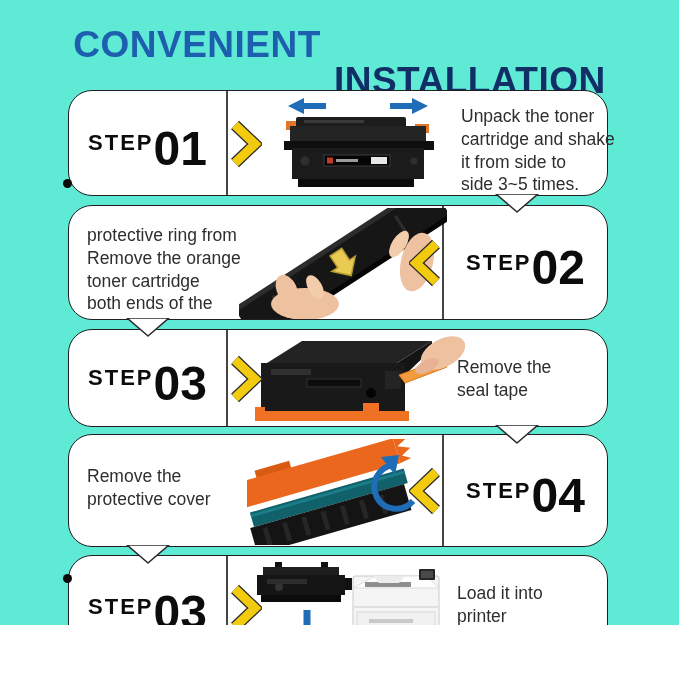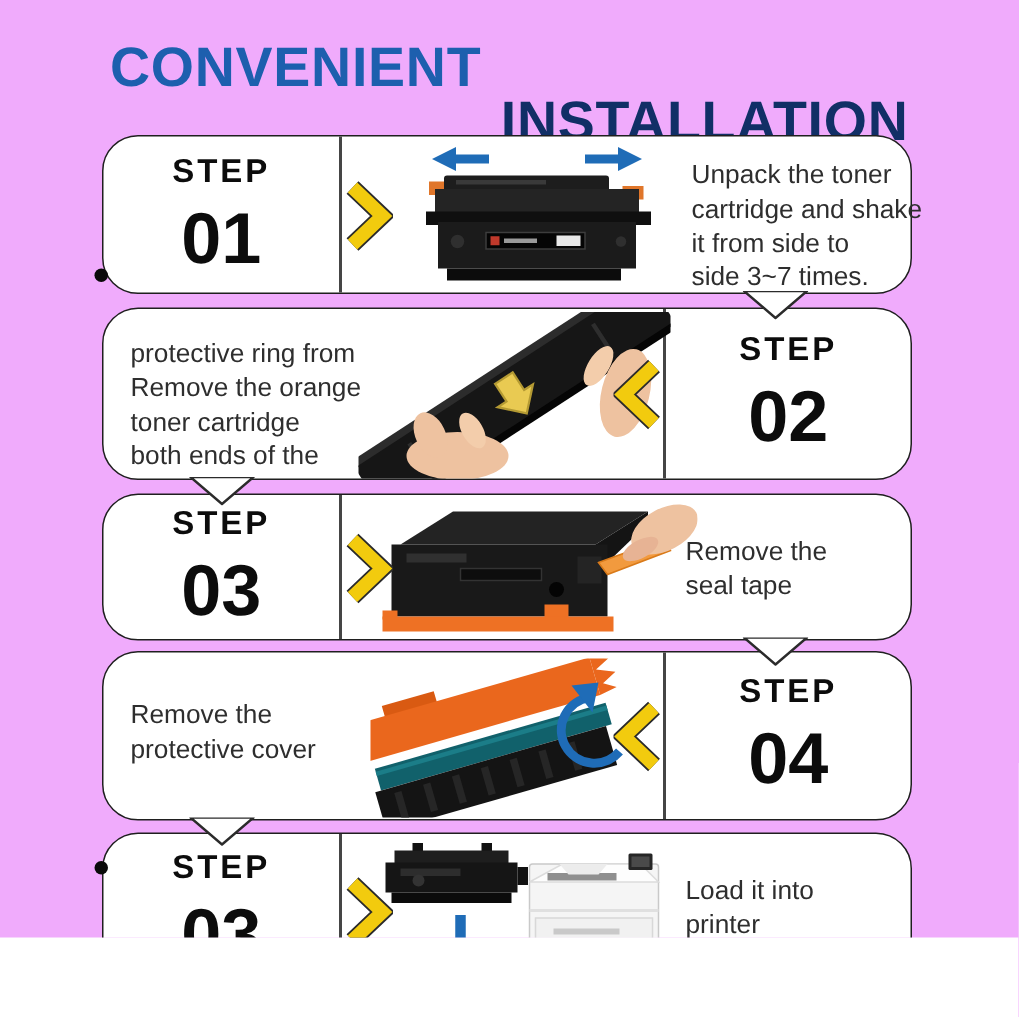--- a/index.html
+++ b/index.html
@@ -1,29 +1,29 @@
 <!DOCTYPE html>
 <html><head>
 <meta charset="utf-8">
 <style>
   html,body{margin:0;padding:0;}
   body{font-family:"Liberation Sans", sans-serif;}
-  .stage{position:relative;width:679px;height:625px;background:#f0abfc;overflow:hidden;}
+  .stage{position:relative;width:679px;height:625px;background:#5eead4;overflow:hidden;}
 
   .page-title{position:absolute;top:24px;left:0;width:679px;margin:0;
     text-align:center;font-size:37px;font-weight:700;letter-spacing:.5px;
     display:flex;justify-content:center;gap:13px;}
   .tw1{color:#1d5fae;}
   .tw2{color:#112f66;margin-top:36px;}
 
   .box{position:absolute;left:68px;width:540px;background:#fff;
     border:1.6px solid #1f1f1f;border-radius:24px;box-sizing:border-box;z-index:1;}
   .divider{position:absolute;top:0;bottom:0;width:1.6px;background:#454545;z-index:2;}
 
-  .step-cell{position:absolute;top:0;bottom:0;display:flex;flex-direction:column;
+  .step-cell{position:absolute;top:0;bottom:0;display:flex;flex-direction:row;
     align-items:center;justify-content:center;}
   .step-label{font-size:22px;font-weight:700;letter-spacing:2px;color:#0c0c0c;line-height:1;}
   .step-num{font-size:48px;font-weight:700;color:#0c0c0c;line-height:1;margin-top:11px;}
 
   .desc{position:absolute;font-size:17.5px;color:#2e2e2e;line-height:1.3;z-index:2;}
 
   .img{position:absolute;z-index:3;}
   .chev{position:absolute;width:32px;height:48px;z-index:4;}
   .tail{position:absolute;width:44px;height:20px;z-index:5;}
   .dot{position:absolute;width:9px;height:9px;border-radius:50%;background:#0a0a0a;z-index:6;}
@@ -63,21 +63,21 @@
       <rect x="62" y="64" width="22" height="3" fill="#9a9a9a"></rect>
       <rect x="97" y="62" width="16" height="7" fill="#e8e8e8"></rect>
       <circle cx="31" cy="66" r="4.5" fill="#2f2f2f"></circle>
       <circle cx="140" cy="66" r="3.5" fill="#2f2f2f"></circle>
       <rect x="24" y="84" width="116" height="8" fill="#0c0c0c"></rect>
     </svg>
     <div class="desc" style="left:380px;top:14px;width:176px;margin-left:12px;">
       <div>Unpack the toner</div>
       <div>cartridge and shake</div>
       <div>it from side to</div>
-      <div>side 3~7 times.</div>
+      <div>side 3~5 times.</div>
     </div>
   </div>
 
   <div class="box" style="top:205px;height:115px;">
     <div class="divider" style="left:373px;"></div>
     <div class="step-cell" style="left:373px;width:167px;">
       <div class="step-label">STEP</div>
       <div class="step-num">02</div>
     </div>
     <div class="desc" style="left:18px;top:18px;width:186px;">

